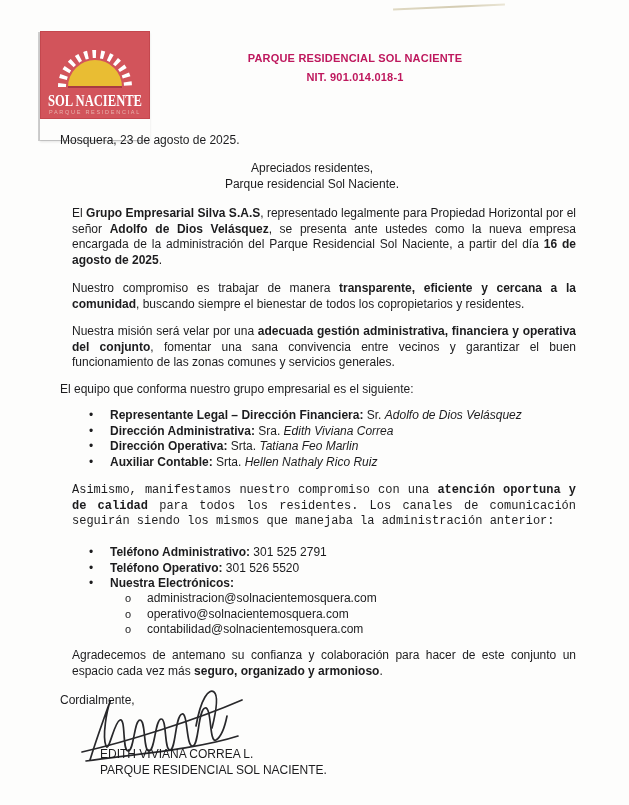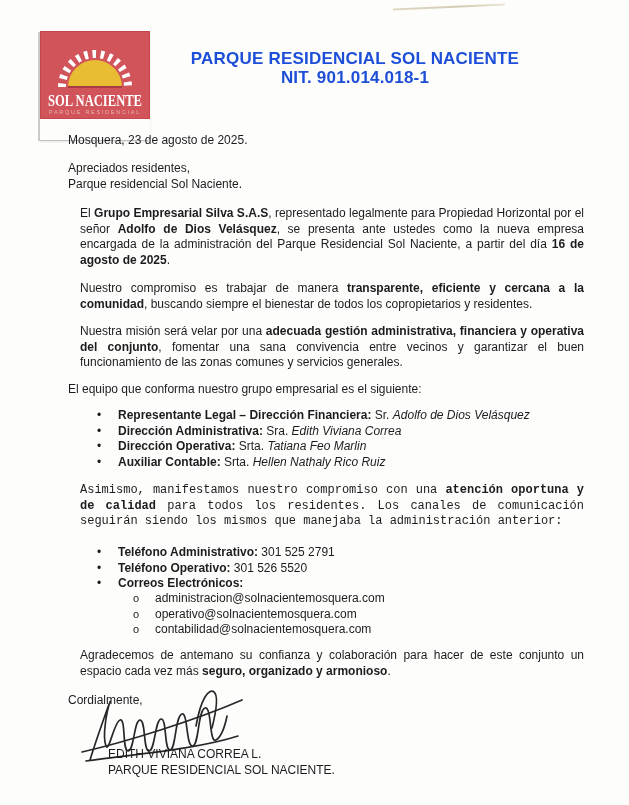--- a/index.html
+++ b/index.html
@@ -19,24 +19,24 @@
     background:linear-gradient(90deg,#d8d0b4,#c9bf9f 60%,#e6e0cc);
     transform:rotate(-2.6deg);opacity:.8;}
 
   
   .logo{left:40px;top:31px;width:110px;height:109px;
     box-shadow:-2px 1px 0 rgba(120,120,120,.35), 0 2px 2px rgba(160,160,160,.25);}
   .logo svg{display:block;}
 
   
   .header-title{left:120px;top:49px;width:470px;text-align:center;
-    font-weight:bold;font-size:17px;line-height:19px;letter-spacing:.2px;color:#1d4ed8;}
+    font-weight:bold;font-size:11px;line-height:19px;letter-spacing:.2px;color:#be185d;}
 
   
-  .block{left:68px;width:504px;font-size:12px;line-height:15.7px;}
+  .block{left:60px;width:504px;font-size:12px;line-height:15.7px;}
   .just{text-align:justify;margin-left:12px;}
 
   .li{position:relative;padding-left:50px;}
   .li .marker{position:absolute;left:29px;top:0;}
   .sub .li{padding-left:87px;}
   .sub .li .marker{left:65px;font-size:11px;}
 
   .sigblock{font-weight:normal;line-height:15.8px;margin-left:40px;}
 
   .sig-svg{left:76px;top:686px;}
@@ -59,21 +59,21 @@
     <text x="55" y="83" text-anchor="middle" fill="#e8b2ad" font-family="Liberation Sans, sans-serif" font-size="5.2" letter-spacing="1.6" textLength="92" lengthAdjust="spacingAndGlyphs">PARQUE RESIDENCIAL</text>
   </svg>
 </div>
 
 <div class="abs header-title">
   <div>PARQUE RESIDENCIAL SOL NACIENTE</div>
   <div>NIT. 901.014.018-1</div>
 </div>
 
 <div class="abs block" style="top:133px;">Mosquera, 23 de agosto de 2025.</div>
-<div class="abs block" style="top:161px;">
+<div class="abs block" style="top:161px;text-align:center;">
   <div>Apreciados residentes,</div>
   <div>Parque residencial Sol Naciente.</div>
 </div>
 
 <div class="abs block just" style="top:206px;"><span>El </span><span class="b">Grupo Empresarial Silva S.A.S</span><span>, representado legalmente para Propiedad Horizontal por el señor </span><span class="b">Adolfo de Dios Velásquez</span><span>, se presenta ante ustedes como la nueva empresa encargada de la administración del Parque Residencial Sol Naciente, a partir del día </span><span class="b">16 de agosto de 2025</span><span>.</span></div>
 <div class="abs block just" style="top:281px;"><span>Nuestro compromiso es trabajar de manera </span><span class="b">transparente, eficiente y cercana a la comunidad</span><span>, buscando siempre el bienestar de todos los copropietarios y residentes.</span></div>
 <div class="abs block just" style="top:324px;"><span>Nuestra misión será velar por una </span><span class="b">adecuada gestión administrativa, financiera y operativa del conjunto</span><span>, fomentar una sana convivencia entre vecinos y garantizar el buen funcionamiento de las zonas comunes y servicios generales.</span></div>
 
 <div class="abs block" style="top:382px;">El equipo que conforma nuestro grupo empresarial es el siguiente:</div>
 
@@ -82,21 +82,21 @@
   <div class="li"><span class="marker">•</span><span><span class="b">Dirección Administrativa: </span><span>Sra. </span><span class="i">Edith Viviana Correa</span></span></div>
   <div class="li"><span class="marker">•</span><span><span class="b">Dirección Operativa: </span><span>Srta. </span><span class="i">Tatiana Feo Marlin</span></span></div>
   <div class="li"><span class="marker">•</span><span><span class="b">Auxiliar Contable: </span><span>Srta. </span><span class="i">Hellen Nathaly Rico Ruiz</span></span></div>
 </div>
 
 <div class="abs block just" style="top:483px;font-family:Liberation Mono, monospace;"><span>Asimismo, manifestamos nuestro compromiso con una </span><span class="b">atención oportuna y de calidad</span><span> para todos los residentes. Los canales de comunicación seguirán siendo los mismos que manejaba la administración anterior:</span></div>
 
 <div class="abs block" style="top:545px;">
   <div class="li"><span class="marker">•</span><span><span class="b">Teléfono Administrativo: </span><span>301 525 2791</span></span></div>
   <div class="li"><span class="marker">•</span><span><span class="b">Teléfono Operativo: </span><span>301 526 5520</span></span></div>
-  <div class="li"><span class="marker">•</span><span><span class="b">Correos Electrónicos:</span></span></div>
+  <div class="li"><span class="marker">•</span><span><span class="b">Nuestra Electrónicos:</span></span></div>
 </div>
 
 <div class="abs block sub" style="top:591px;">
   <div class="li"><span class="marker">o</span><span>administracion@solnacientemosquera.com</span></div>
   <div class="li"><span class="marker">o</span><span>operativo@solnacientemosquera.com</span></div>
   <div class="li"><span class="marker">o</span><span>contabilidad@solnacientemosquera.com</span></div>
 </div>
 
 <div class="abs block just" style="top:648px;"><span>Agradecemos de antemano su confianza y colaboración para hacer de este conjunto un espacio cada vez más </span><span class="b">seguro, organizado y armonioso</span><span>.</span></div>
 

